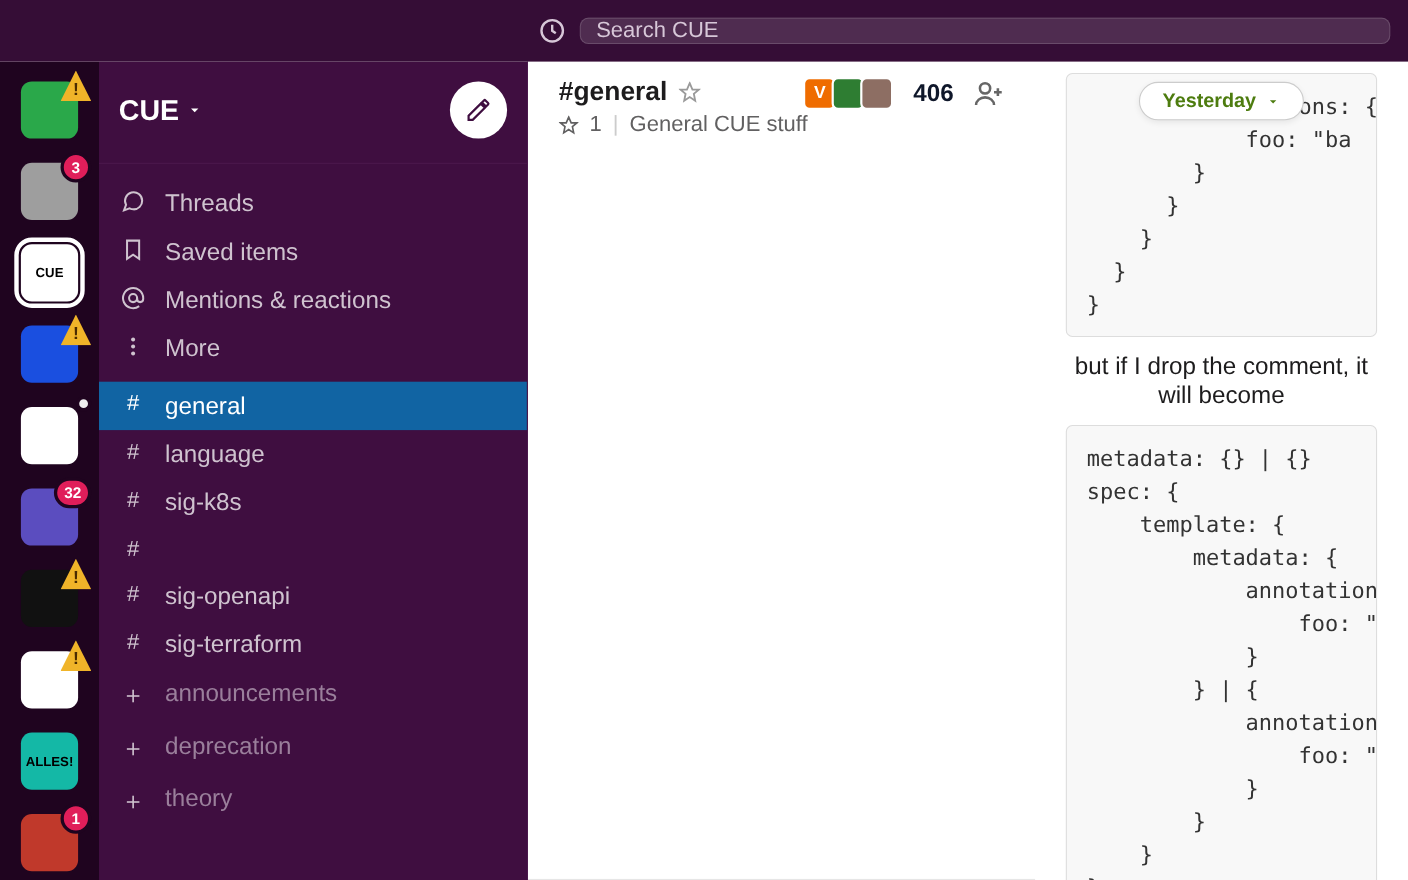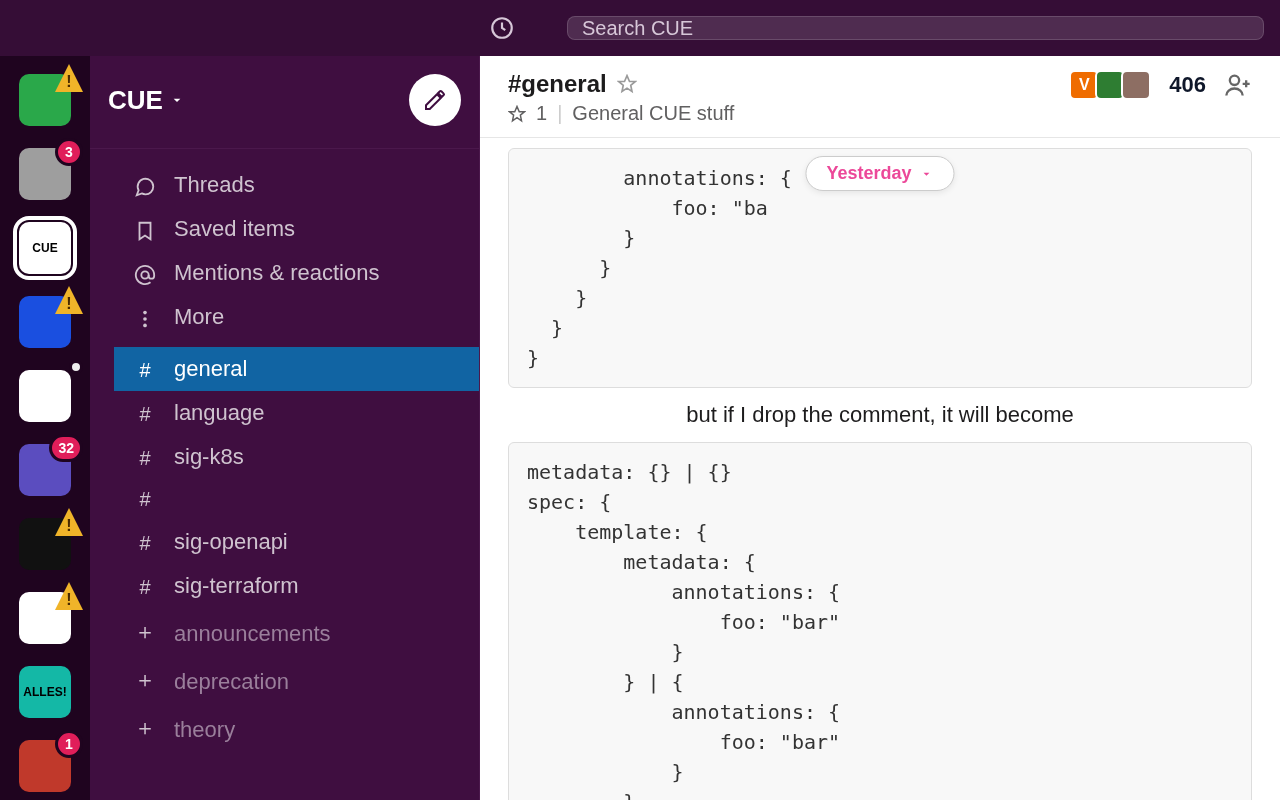--- a/index.html
+++ b/index.html
@@ -18,21 +18,21 @@
   .topbar .history-btn {
     position: absolute;
     left: 485px;
     width: 34px; height: 34px;
     display: flex; align-items: center; justify-content: center;
     color: #d7c7d8;
     border-radius: 6px;
     cursor: pointer;
   }
   .topbar .search {
-    margin-left: 87px;
+    margin-left: 47px;
     flex: 1;
     height: 24px;
     background: rgba(255,255,255,0.13);
     border: 1px solid rgba(255,255,255,0.15);
     border-radius: 8px;
     color: #d7c7d8;
     font-size: 20px;
     display: flex;
     align-items: center;
     padding: 0 14px;
@@ -110,41 +110,40 @@
   }
   .compose-btn {
     width: 52px; height: 52px; border-radius: 50%;
     background: #fff; color: #3F0E40;
     display: flex; align-items: center; justify-content: center;
     cursor: pointer;
   }
 
   .nav-list { padding: 14px 0 8px; }
   .nav-item, .channel-item {
-    display: flex; align-items: flex-end; gap: 18px;
+    display: flex; align-items: flex-start; gap: 18px;
     padding: 9px 20px;
     font-size: 22px;
     cursor: pointer;
     color: #CFC3CF;
-    margin-left: 24px;
   }
   .nav-item .ico, .channel-item .ico { width: 22px; display: inline-flex; justify-content: center; }
   .section-header {
     display: flex; align-items: center; gap: 14px;
     padding: 10px 20px 8px;
     font-size: 22px;
     cursor: pointer;
   }
   .channel-item.active { background: #1164A3; color: #fff; }
   .channel-item.muted { color: #9a7f9b; }
   .hash { font-size: 20px; font-weight: 400; }
   .plus { font-size: 22px; color: #CFC3CF; }
 
   
-  .content { flex: 1; display: flex; flex-direction: column; min-width: 0; background: #fff; }
+  .content { flex: 1; display: flex; flex-direction: row; min-width: 0; background: #fff; }
   .chan-header {
     padding: 14px 28px 12px 28px;
     border-bottom: 1px solid #e6e6e6;
     display: flex; justify-content: space-between; align-items: flex-start;
   }
   .chan-left { display: flex; flex-direction: column; gap: 4px; }
   .chan-title-row { display: flex; align-items: center; gap: 10px; }
   .chan-title-row h1 { font-size: 24px; font-weight: 900; color: #1d1c1d; }
   .star { color: #9a9a9a; cursor: pointer; }
   .chan-sub { display: flex; align-items: center; gap: 10px; color: #616061; font-size: 20px; }
@@ -170,21 +169,21 @@
     overflow: hidden;
   }
   .body-line { font-size: 22px; color: #1d1c1d; margin: 14px 0; text-align: center; }
 
   .date-pill {
     position: absolute;
     top: 18px; left: 50%; transform: translateX(-50%);
     background: #fff; border: 1px solid #ccc;
     border-radius: 999px;
     padding: 6px 20px;
-    font-size: 18px; font-weight: 700; color: #ec4899;
+    font-size: 18px; font-weight: 700; color: #4d7c0f;
     display: flex; align-items: center; gap: 8px;
     cursor: pointer;
     box-shadow: 0 2px 6px rgba(0,0,0,0.08);
   }
 
   svg { display: block; }
 </style>
 </head>
 <body>
 

